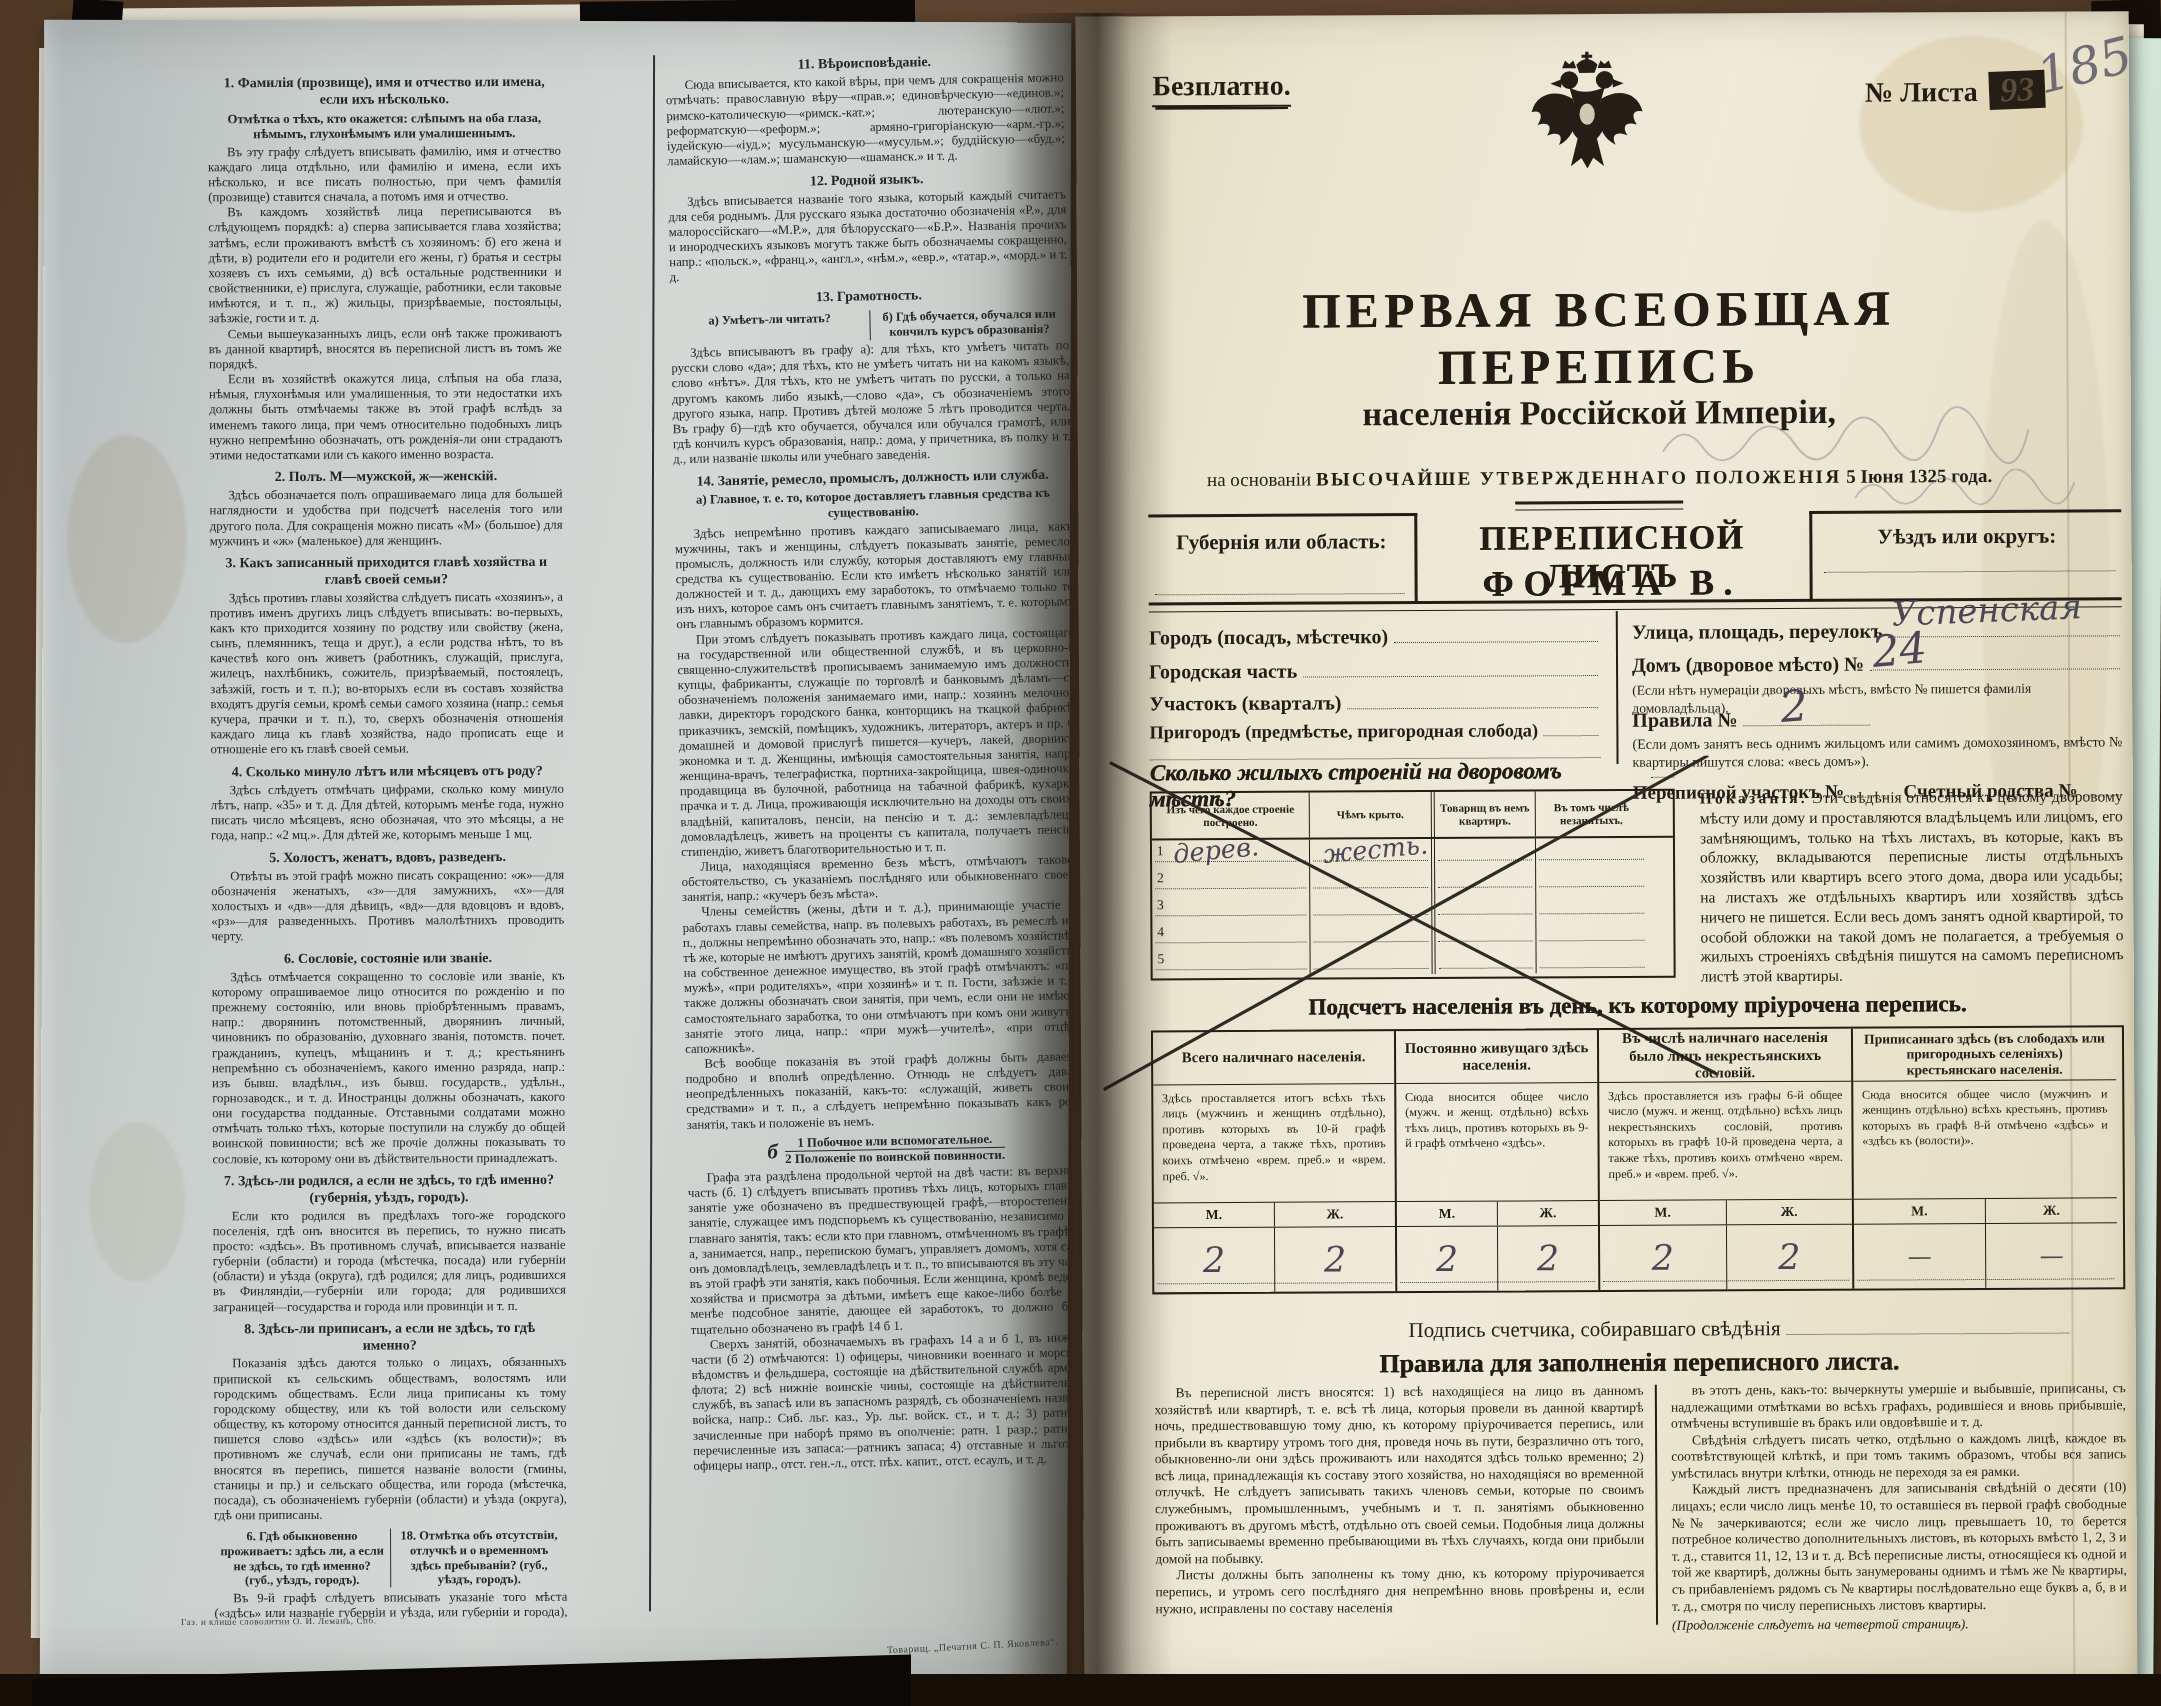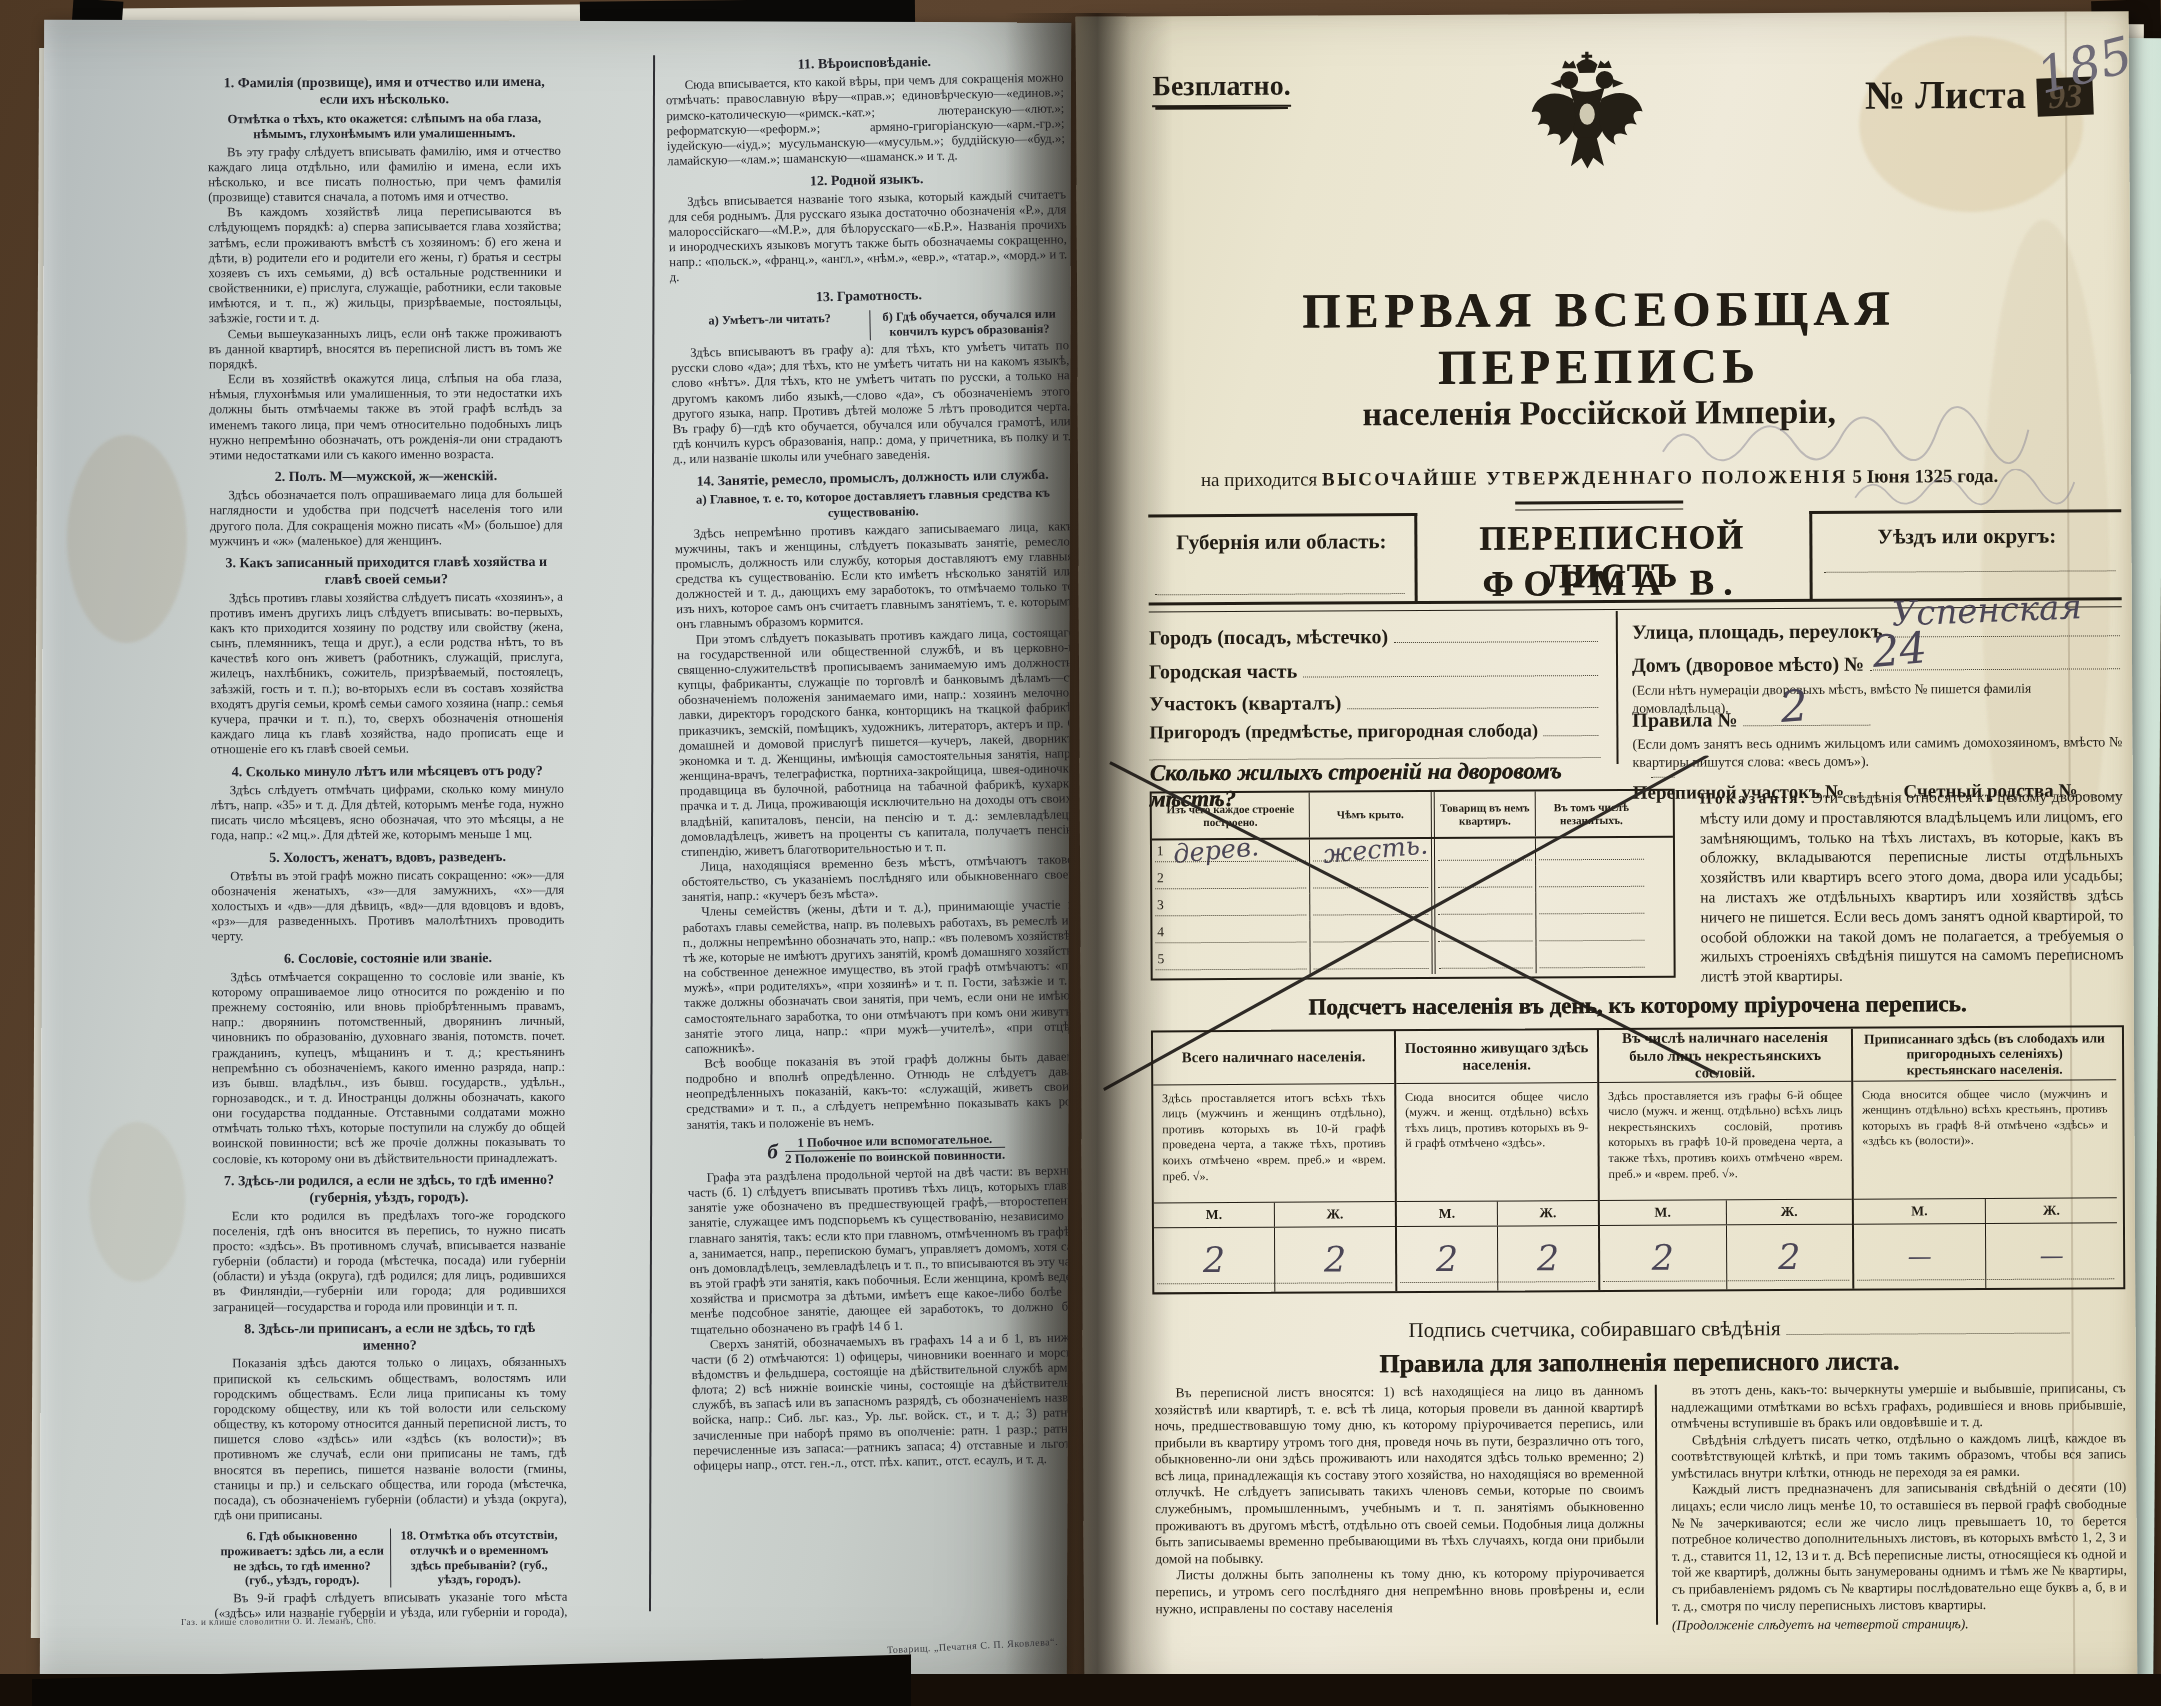--- a/index.html
+++ b/index.html
@@ -174,29 +174,29 @@
         <path d="M35 32 q13 8 30 0 l-4 14 h-22 z"></path>
         <ellipse cx="50" cy="58" rx="15" ry="21"></ellipse>
         <path d="M38 42 C23 33 7 37 3 53 C11 51 13 56 8 64 C17 61 21 65 16 73 C26 69 30 73 26 81 C36 76 40 67 40 56 Z"></path>
         <path d="M62 42 C77 33 93 37 97 53 C89 51 87 56 92 64 C83 61 79 65 84 73 C74 69 70 73 74 81 C64 76 60 67 60 56 Z"></path>
         <path d="M42 75 L36 99 L45 92 L50 101 L55 92 L64 99 L58 75 Z"></path>
       </g>
       <ellipse cx="50" cy="55" rx="6.5" ry="9" fill="#cfc9b2"></ellipse>
     </svg>
 
     <div class="abs lblrow" style="left:719px;top:40px;">
-      <span style="font-size:40px;font-weight:bold;">№ Листа</span>
+      <span style="font-size:28px;font-weight:bold;">№ Листа</span>
       <span style="margin-left:11.2px;background:#241e14;color:#5b4d3a;font-size:34px;font-style:italic;padding:0 11.2px;transform:rotate(-2deg);">93</span>
     </div>
     <div class="abs hw" style="left:891px;top:6.4px;font-size:50px;color:#6f6b77;transform:rotate(-14deg);font-weight:normal;">185</div>
 
     <div class="abs thick" style="left:0;top:248px;width:903px;text-align:center;font-size:49px;font-weight:bold;letter-spacing:5.6px;">ПЕРВАЯ ВСЕОБЩАЯ ПЕРЕПИСЬ</div>
     <div class="abs" style="left:0;top:361px;width:903px;text-align:center;font-size:34px;font-weight:bold;">населенія Россійской Имперіи,</div>
     <div class="abs" style="left:0;top:434px;width:903px;text-align:center;font-size:19px;">
-      <span>на приходится</span>
+      <span>на основаніи</span>
       <span style="font-weight:bold;letter-spacing:2.4px;">ВЫСОЧАЙШЕ УТВЕРЖДЕННАГО ПОЛОЖЕНІЯ</span>
       <span style="font-weight:bold;">5 Іюня 1325 года.</span>
     </div>
     <div class="abs" style="left:367px;top:468px;width:168px;height:4.8px;border-top:3.2px solid #221d15;border-bottom:0.8px solid #221d15;"></div>
 
     <div class="abs" style="left:0;top:479px;width:266px;height:88px;border-top:3.2px solid #221d15;border-right:3.2px solid #221d15;">
       <div style="text-align:center;font-size:21px;font-weight:bold;padding-top:12.8px;">Губернія или область:</div>
       <div class="dotline abs" style="left:6.4px;right:9.6px;bottom:9.6px;"></div>
     </div>
     <div class="abs" style="left:661px;top:479px;width:312px;height:88px;border-top:3.2px solid #221d15;border-left:3.2px solid #221d15;box-sizing:border-box;">

